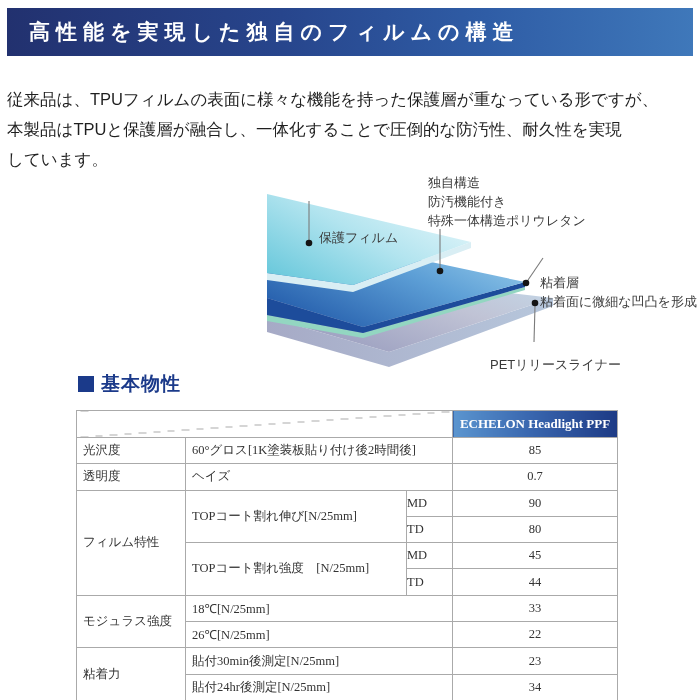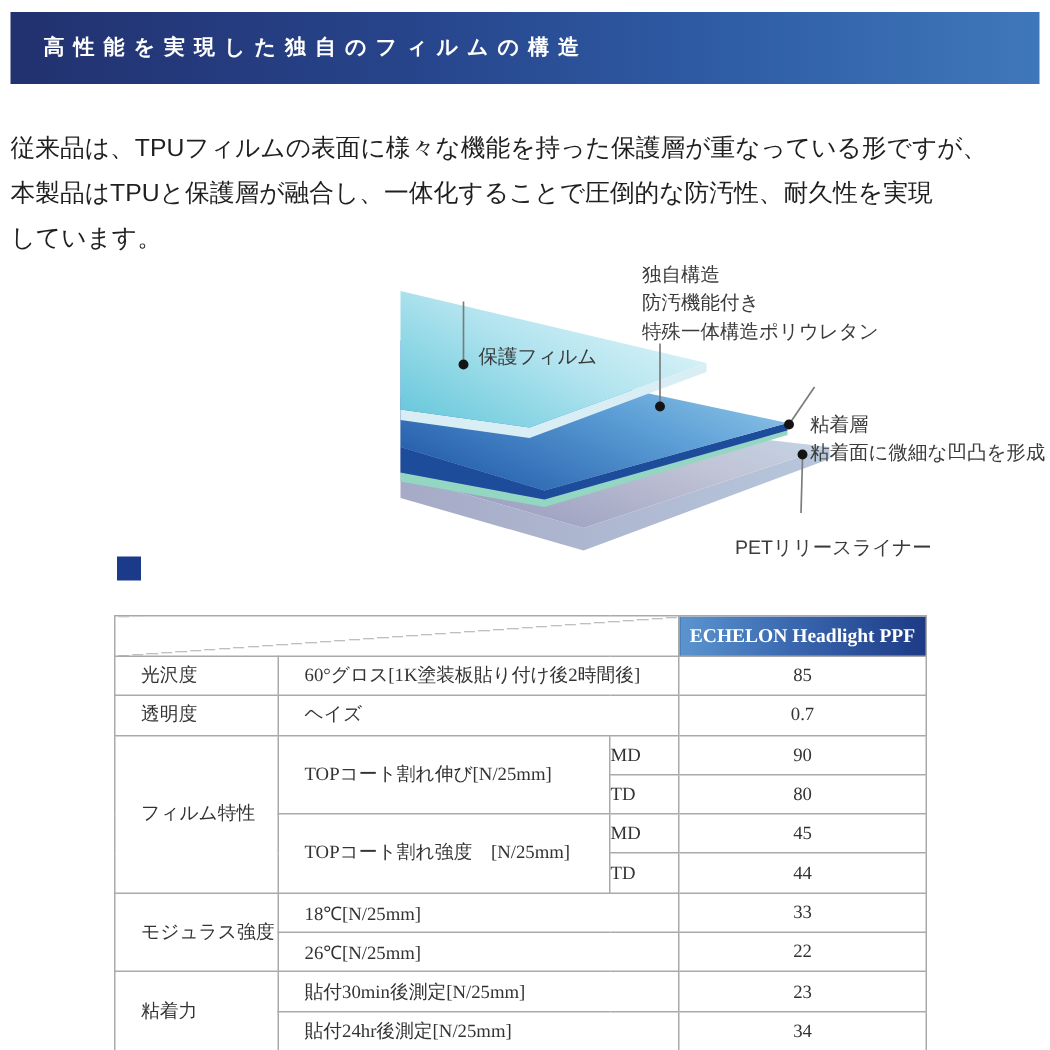--- a/index.html
+++ b/index.html
@@ -4,21 +4,21 @@
 <style>
   html,body{margin:0;padding:0;background:#fff;}
   #page{position:relative;width:700px;height:700px;background:#fff;overflow:hidden;
         font-family:"Liberation Sans","DejaVu Sans",sans-serif;}
 
   
   .banner{position:absolute;left:7px;top:8px;width:686px;height:48px;
           background:linear-gradient(90deg,#22316f 0%,#27458c 40%,#2f5da6 70%,#3f78ba 100%);
           display:flex;align-items:center;}
   .banner-title{color:#ffffff;font-family:"Liberation Serif","DejaVu Serif",serif;
-          font-size:14px;font-weight:600;letter-spacing:6px;padding-left:22px;white-space:nowrap;}
+          font-size:21px;font-weight:600;letter-spacing:6px;padding-left:22px;white-space:nowrap;}
 
   
   .intro{position:absolute;left:7px;top:84px;width:690px;color:#1f1f1f;
          font-size:16.5px;font-weight:500;}
   .intro-line{line-height:30px;white-space:nowrap;}
 
   
   .diagram{position:absolute;left:180px;top:165px;width:520px;height:215px;}
   .diagram svg{position:absolute;left:0;top:0;}
   .dlabel{position:absolute;color:#3a3a3a;font-size:13px;line-height:19px;white-space:nowrap;}
@@ -34,21 +34,21 @@
 
   
   .spec-table{position:absolute;left:76px;top:410px;width:541px;border-collapse:collapse;
               table-layout:fixed;font-size:12.5px;color:#333;font-family:Liberation Serif, serif;}
   .spec-table td{border:1px solid #aaa;height:25.3px;padding:0;}
   .spec-table tr.hrow td{height:26px;}
   td.corner{background:
       linear-gradient(to bottom right,rgba(0,0,0,0) 49.5%,#aaa 49.5%,#aaa 50.5%,rgba(0,0,0,0) 50.5%);}
   td.phead{background:linear-gradient(90deg,#5b95cf 0%,#3a68b0 45%,#1d3a85 100%);
            color:#fff;font-weight:bold;font-size:13px;text-align:center;}
-  td.c0,td.c1{padding-left:17px;text-align:left;}
+  td.c0,td.c1{padding-left:6px;text-align:left;}
   td.c2{}
   td.val{text-align:center;}
 </style>
 </head>
 <body>
 
 <div id="page">
 
   <div class="banner">
     <span class="banner-title">高性能を実現した独自のフィルムの構造</span>
@@ -122,20 +122,21 @@
     </div>
     <div class="dlabel lb-adhesive">
       <div>粘着層</div>
       <div>粘着面に微細な凹凸を形成</div>
     </div>
     <div class="dlabel lb-pet">PETリリースライナー</div>
   </div>
 
   <div class="section-head">
     <span class="section-square"></span>
+    <span class="section-title">基本物性</span>
   </div>
 
   <table class="spec-table">
     <colgroup>
       <col style="width:109px">
         <col style="width:221px">
         <col style="width:46px">
         <col style="width:165px">
     </colgroup>
     <tbody>

